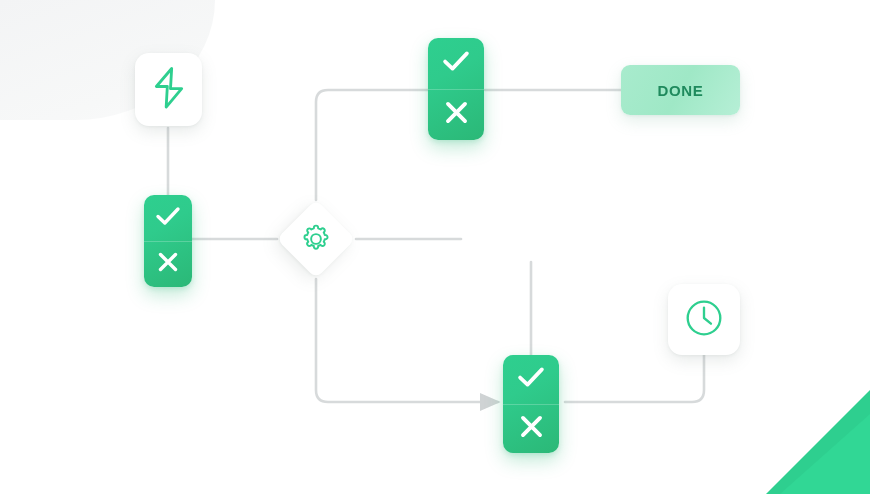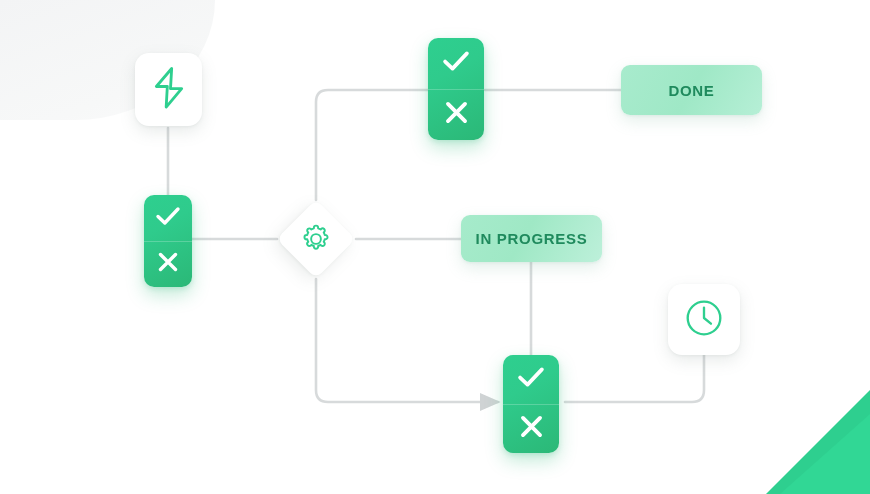--- a/index.html
+++ b/index.html
@@ -216,27 +216,24 @@
     </div>
     <div class="checkx-half">
       <span>
         <svg width="25" height="25" viewBox="0 0 22 22" xmlns="http://www.w3.org/2000/svg">
           <path d="M3.5 3.5 L18.5 18.5 M18.5 3.5 L3.5 18.5" stroke="#ffffff" stroke-width="3.4" fill="none" stroke-linecap="round"></path>
         </svg>
       </span>
     </div>
   </div>
 
-  <div class="node status-pill pill-done" style="left:621px; top:65px; width:141px; height:50px;">
+  <div class="node status-pill pill-done" style="left:621px; top:65px; width:119px; height:50px;">
     <span>DONE</span>
   </div>
 
-  <div class="node status-pill pill-progress" style="left:461px; top:215px; width:141px; height:47px;">
-    <span>IN PROGRESS</span>
-  </div>
 
   <div class="node icon-card" style="left:668px; top:284px; width:72px; height:71px;">
     <span>
       <svg width="42" height="42" viewBox="0 0 34 34" fill="none" xmlns="http://www.w3.org/2000/svg">
         <circle cx="17" cy="17" r="13.2" stroke="#2ecf8f" stroke-width="1.9" fill="none"></circle>
         <path d="M17 8.6 L17 17 L22.6 21.6" stroke="#2ecf8f" stroke-width="1.9" stroke-linecap="round" stroke-linejoin="round" fill="none"></path>
       </svg>
     </span>
   </div>
 

